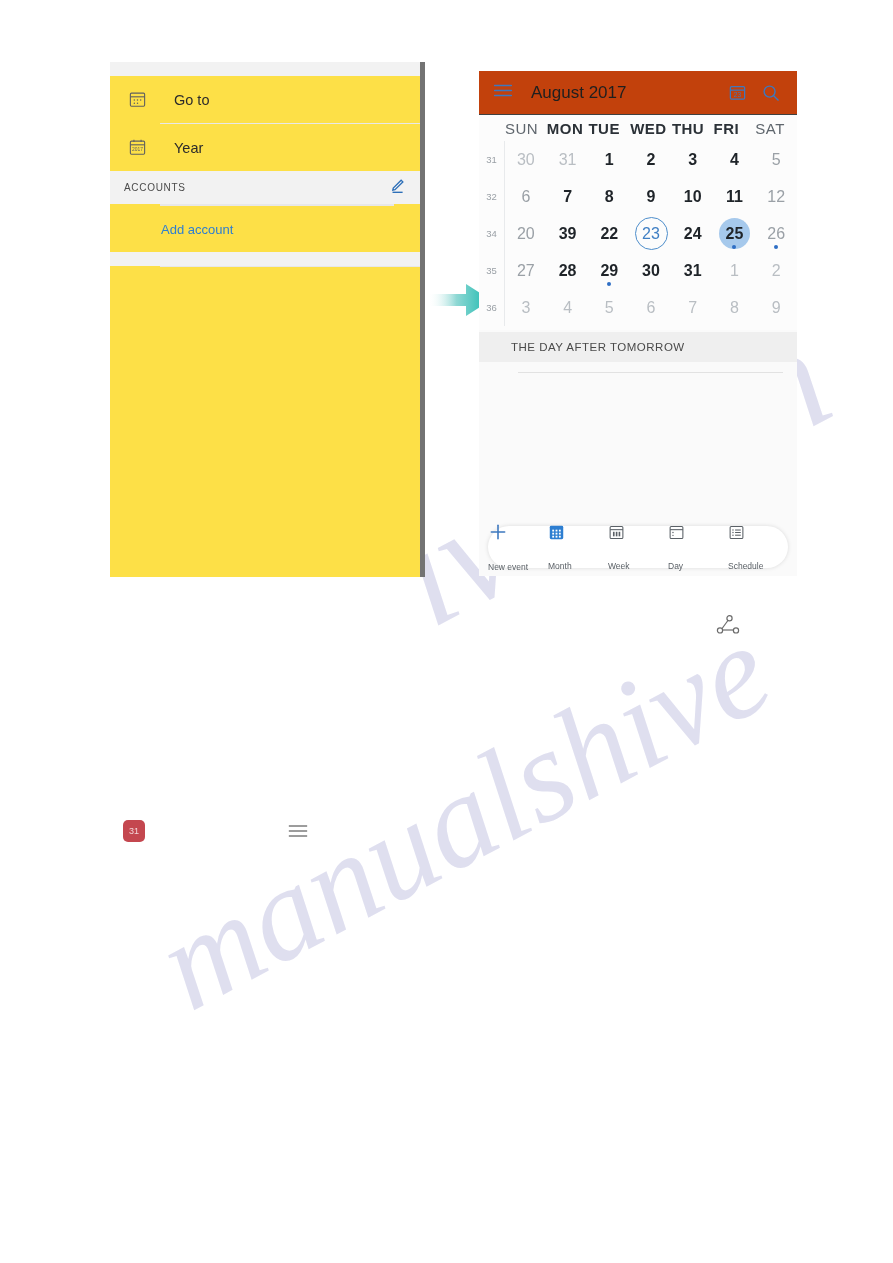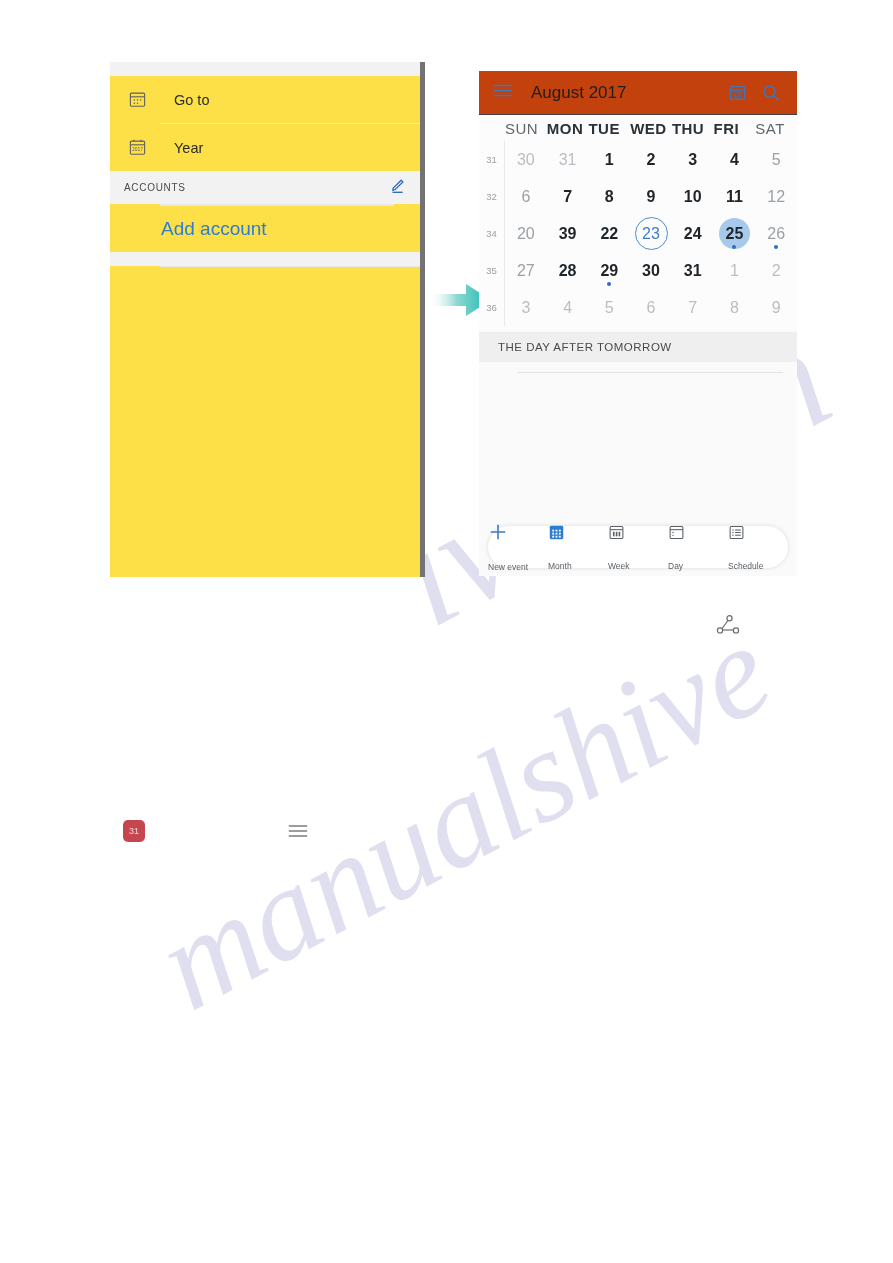--- a/index.html
+++ b/index.html
@@ -214,21 +214,21 @@
   .acct-sep {
     margin-left: 50px;
     margin-right: 26px;
     border-bottom: 1px solid #e8e8e8;
   }
   .add-acct {
     height: 46px;
     display: flex;
     align-items: center;
     padding-left: 51px;
-    font-size: 19px;
+    font-size: 13px;
     color: #2d7ed1;
     box-sizing: border-box;
   }
   .drw-gap { height: 14px; background: #f2f2f2; }
 
   
   #arrow {
     position: absolute;
     left: 428px;
     top: 281px;
@@ -335,21 +335,21 @@
     background: #a6c9ec;
     z-index: 1;
   }
   .day.selected .num { color: #1f2429; font-weight: bold; }
 
   .evt-section-head {
     height: 30px;
     background: #efefef;
     display: flex;
     align-items: center;
-    padding-left: 19px;
+    padding-left: 32px;
     box-sizing: border-box;
     font-size: 11.5px;
     color: #4a4a4a;
     letter-spacing: .5px;
     margin-top: 2px;
   }
   .evt-list { background: #fafafa; }
   .evt-row {
     display: flex;
     align-items: flex-start;

